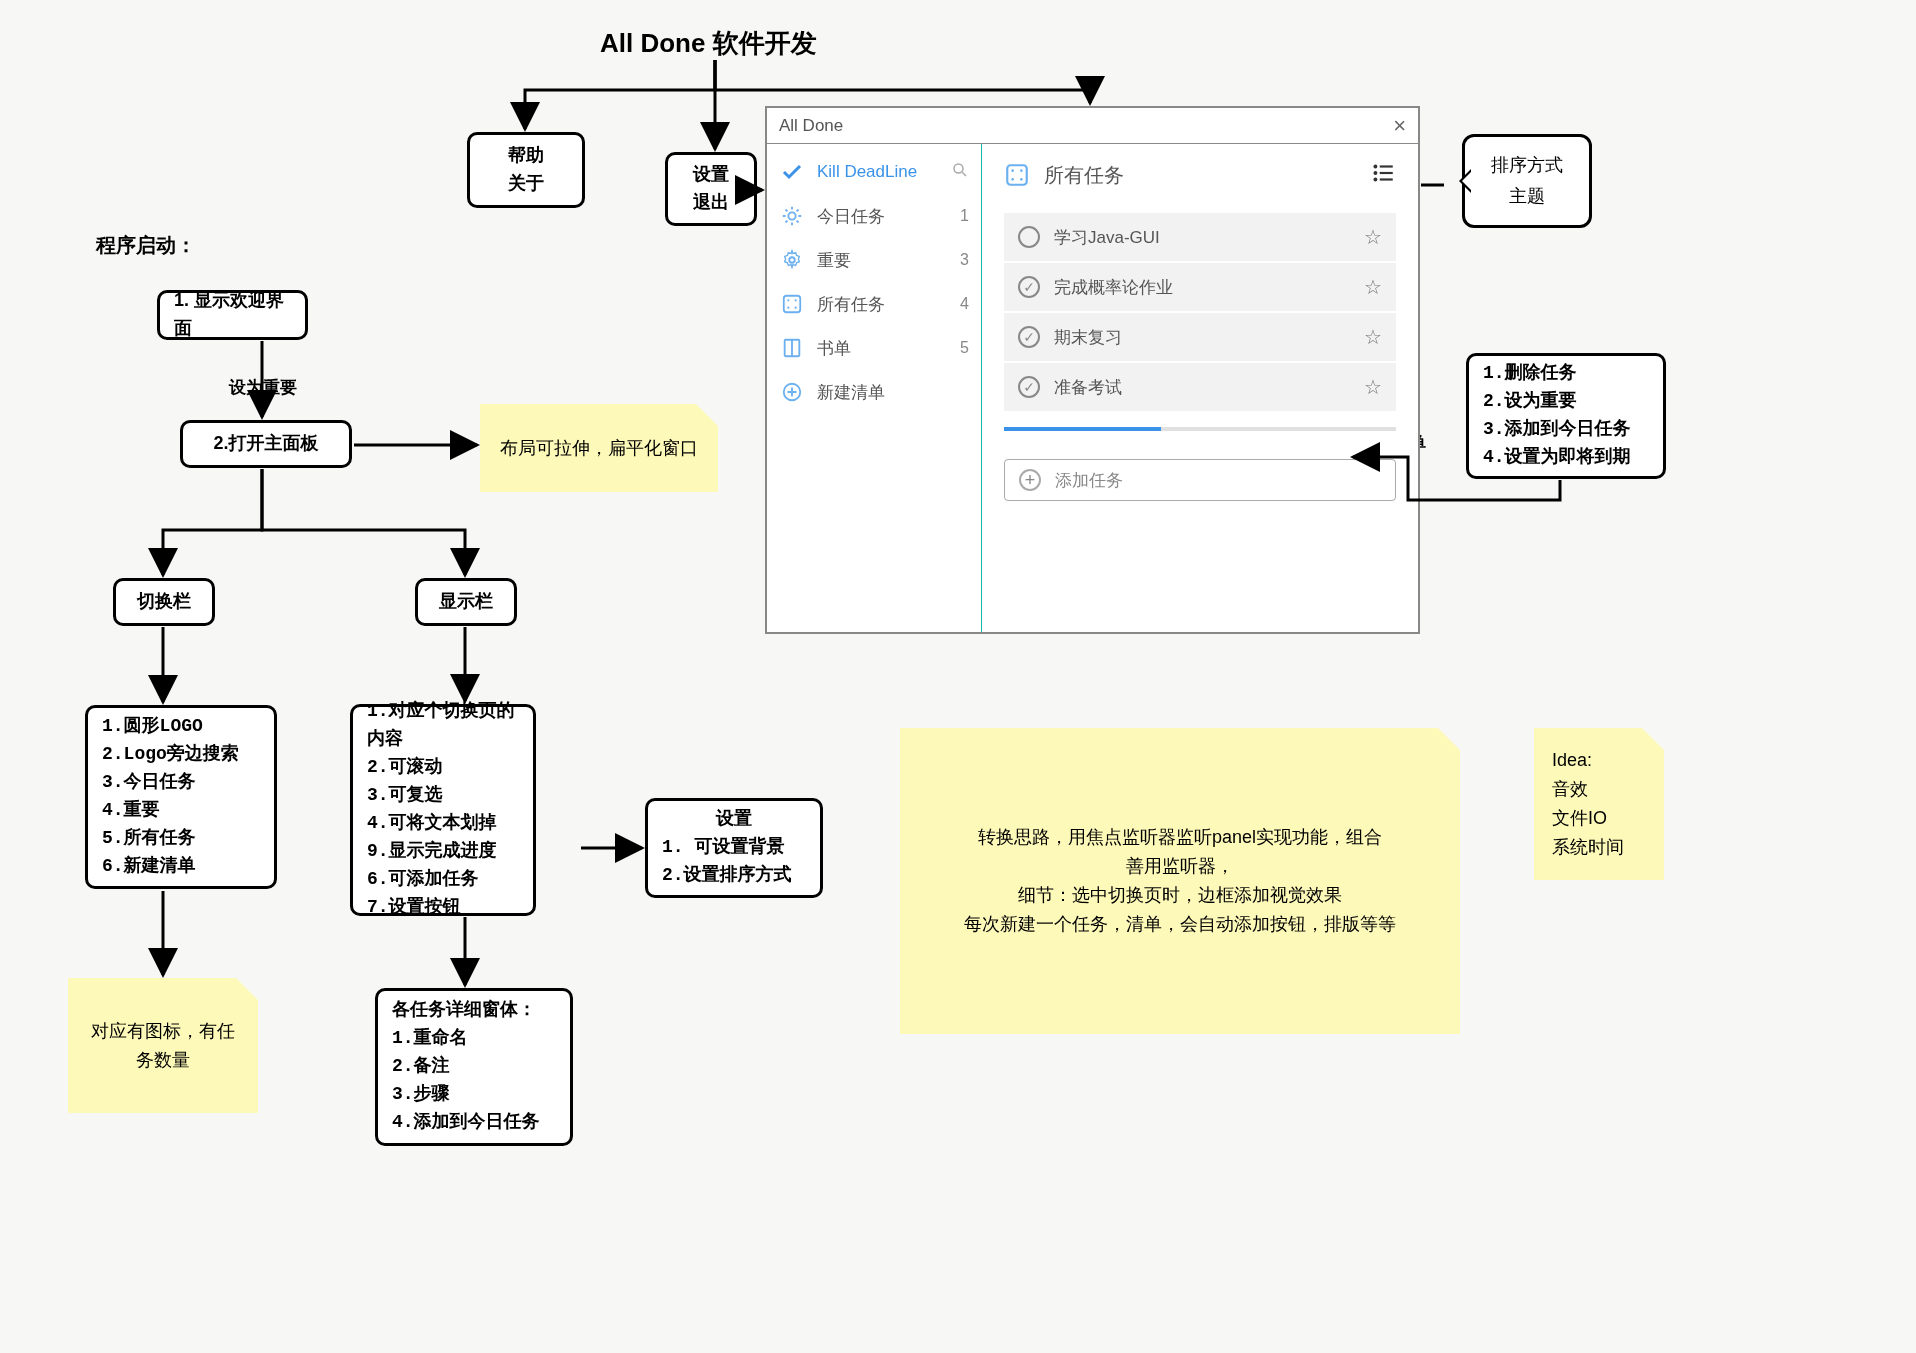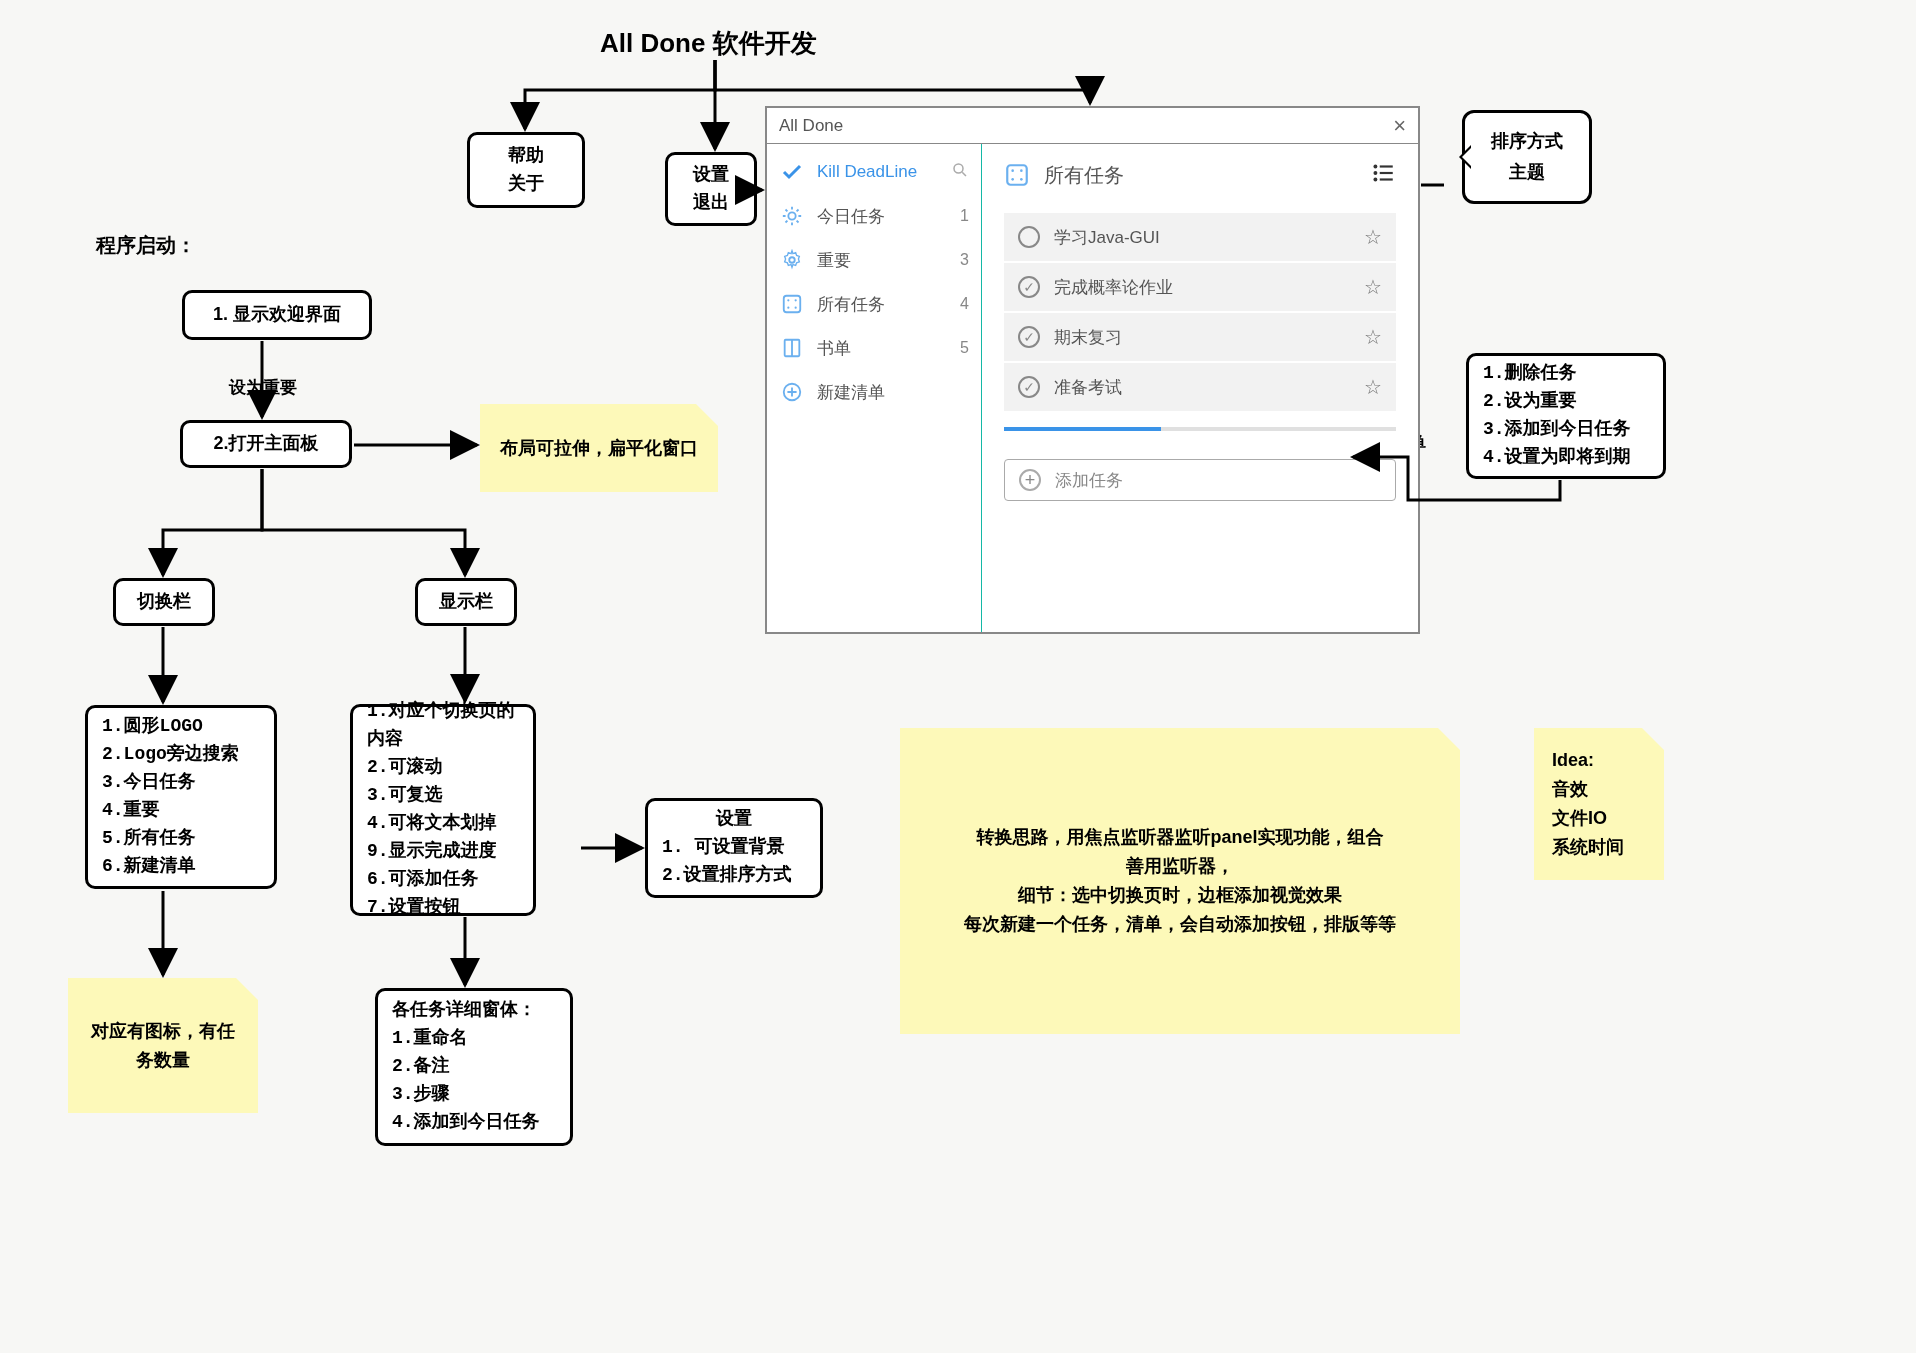--- a/index.html
+++ b/index.html
@@ -37,21 +37,21 @@
     align-items: center;
     padding: 8px 14px;
   }
   .box.left { align-items: flex-start; font-family: Liberation Mono, monospace; }
 
   
   .note {
     position: absolute;
     background: #fdf9b9;
     font-size: 18px;
-    font-weight: bold;
+    font-weight: normal;
     line-height: 1.6;
     padding: 16px 18px;
     display: flex;
     flex-direction: column;
     justify-content: center;
   }
   .note::after {
     content: "";
     position: absolute;
     right: 0; top: 0;
@@ -170,24 +170,24 @@
     font-size: 18px; line-height: 1;
   }
 
   
   .bubble {
     position: absolute;
     background: #fff;
     border: 3px solid #000;
     border-radius: 12px;
     font-size: 18px;
-    font-weight: bold;
+    font-weight: normal;
     line-height: 1.7;
     padding: 12px 20px;
-    display: flex; flex-direction: column; align-items: center; justify-content: center;
+    display: flex; flex-direction: column; align-items: center; justify-content: center; margin-top: 24px;
   }
   .bubble::before, .bubble::after {
     content: ""; position: absolute;
   }
   .bubble.tail-left::before {
     left: -18px; top: 50%;
     border: 12px solid transparent; border-right-color: #000;
     transform: translateY(-50%);
   }
   .bubble.tail-left::after {
@@ -210,21 +210,21 @@
     <div>关于</div>
   </div>
 
   <div class="box" style="left:665px; top:152px; width:92px; height:74px;">
     <div>设置</div>
     <div>退出</div>
   </div>
 
   <div class="label-plain" style="left:96px; top:232px;">程序启动：</div>
 
-  <div class="box" style="left:182px; top:290px; width:190px; height:50px;">
+  <div class="box" style="left:157px; top:290px; width:151px; height:50px;">
     <div>1. 显示欢迎界面</div>
   </div>
 
   <div class="label-small" style="left:225px; top:376px;">设为重要</div>
 
   <div class="box" style="left:180px; top:420px; width:172px; height:48px;">
     <div>2.打开主面板</div>
   </div>
 
   <div class="note" style="left:480px; top:404px; width:238px; height:88px; align-items:center; justify-content:center;">

